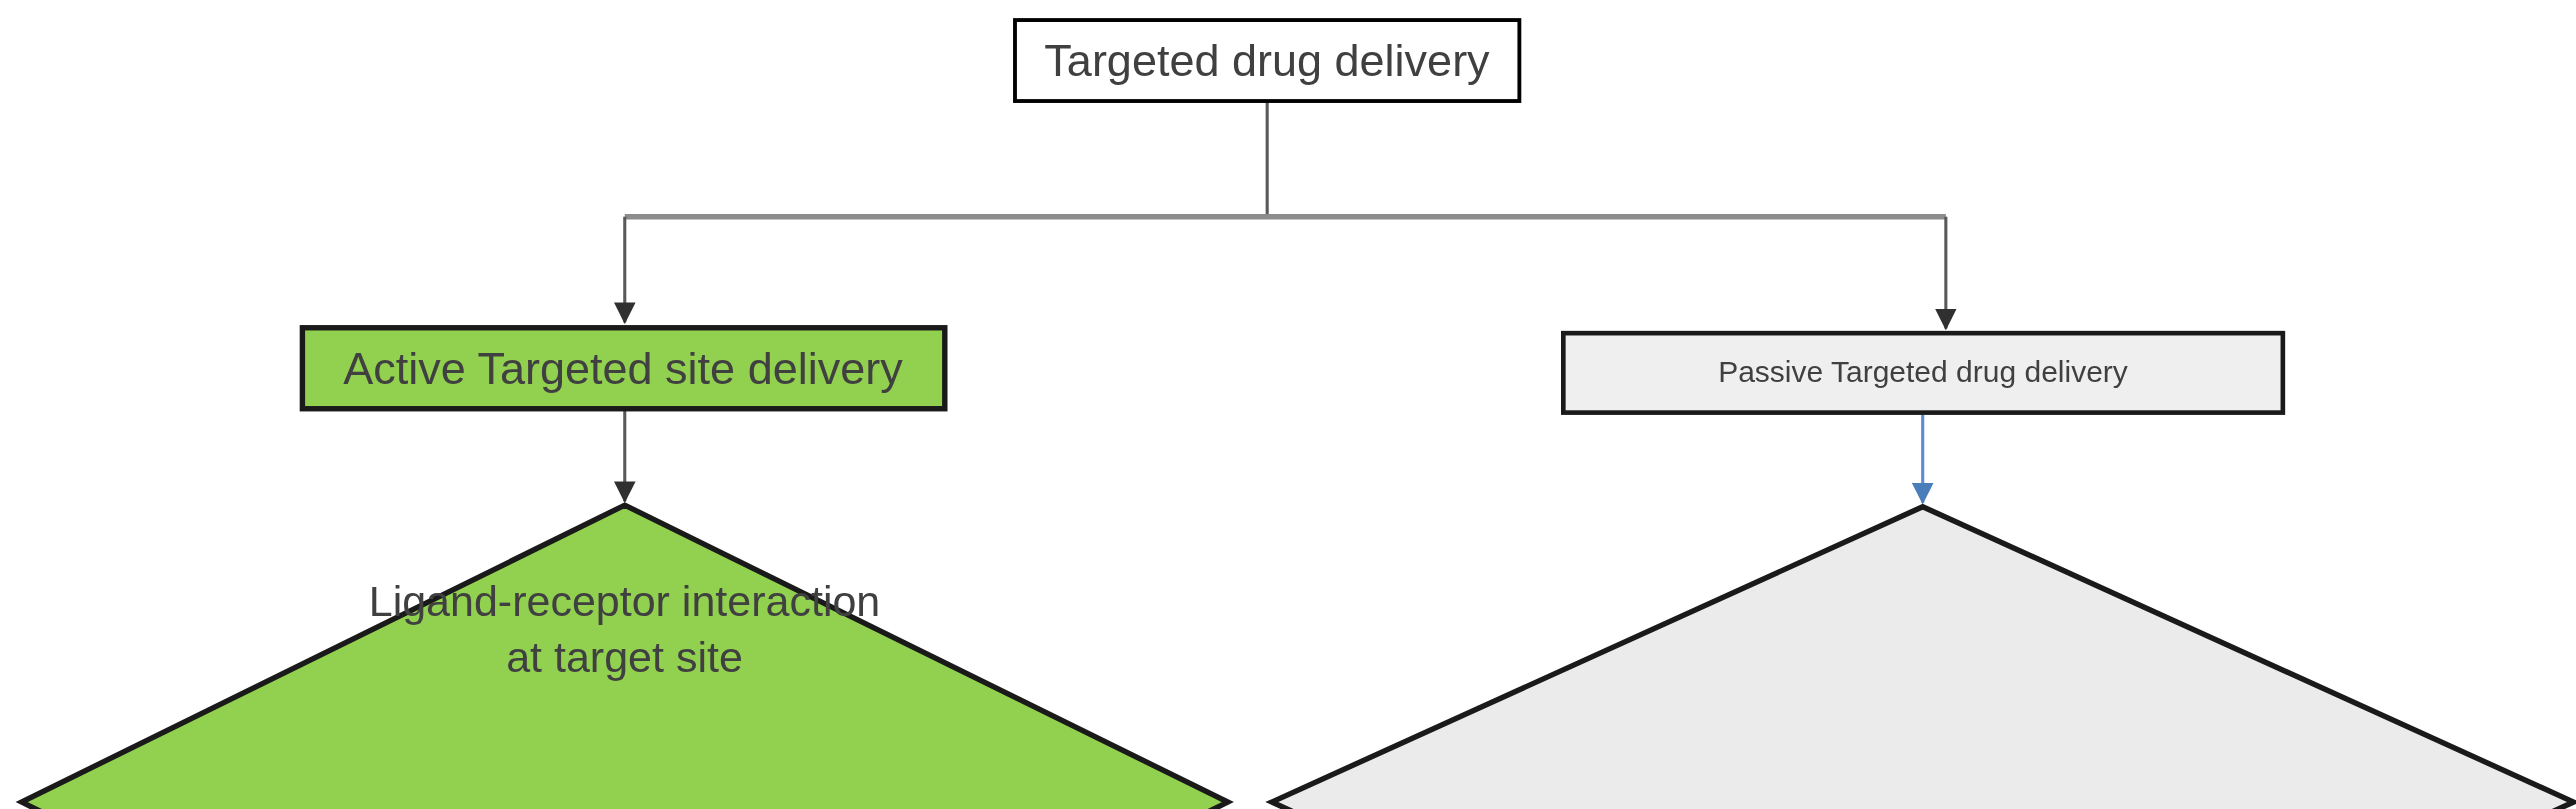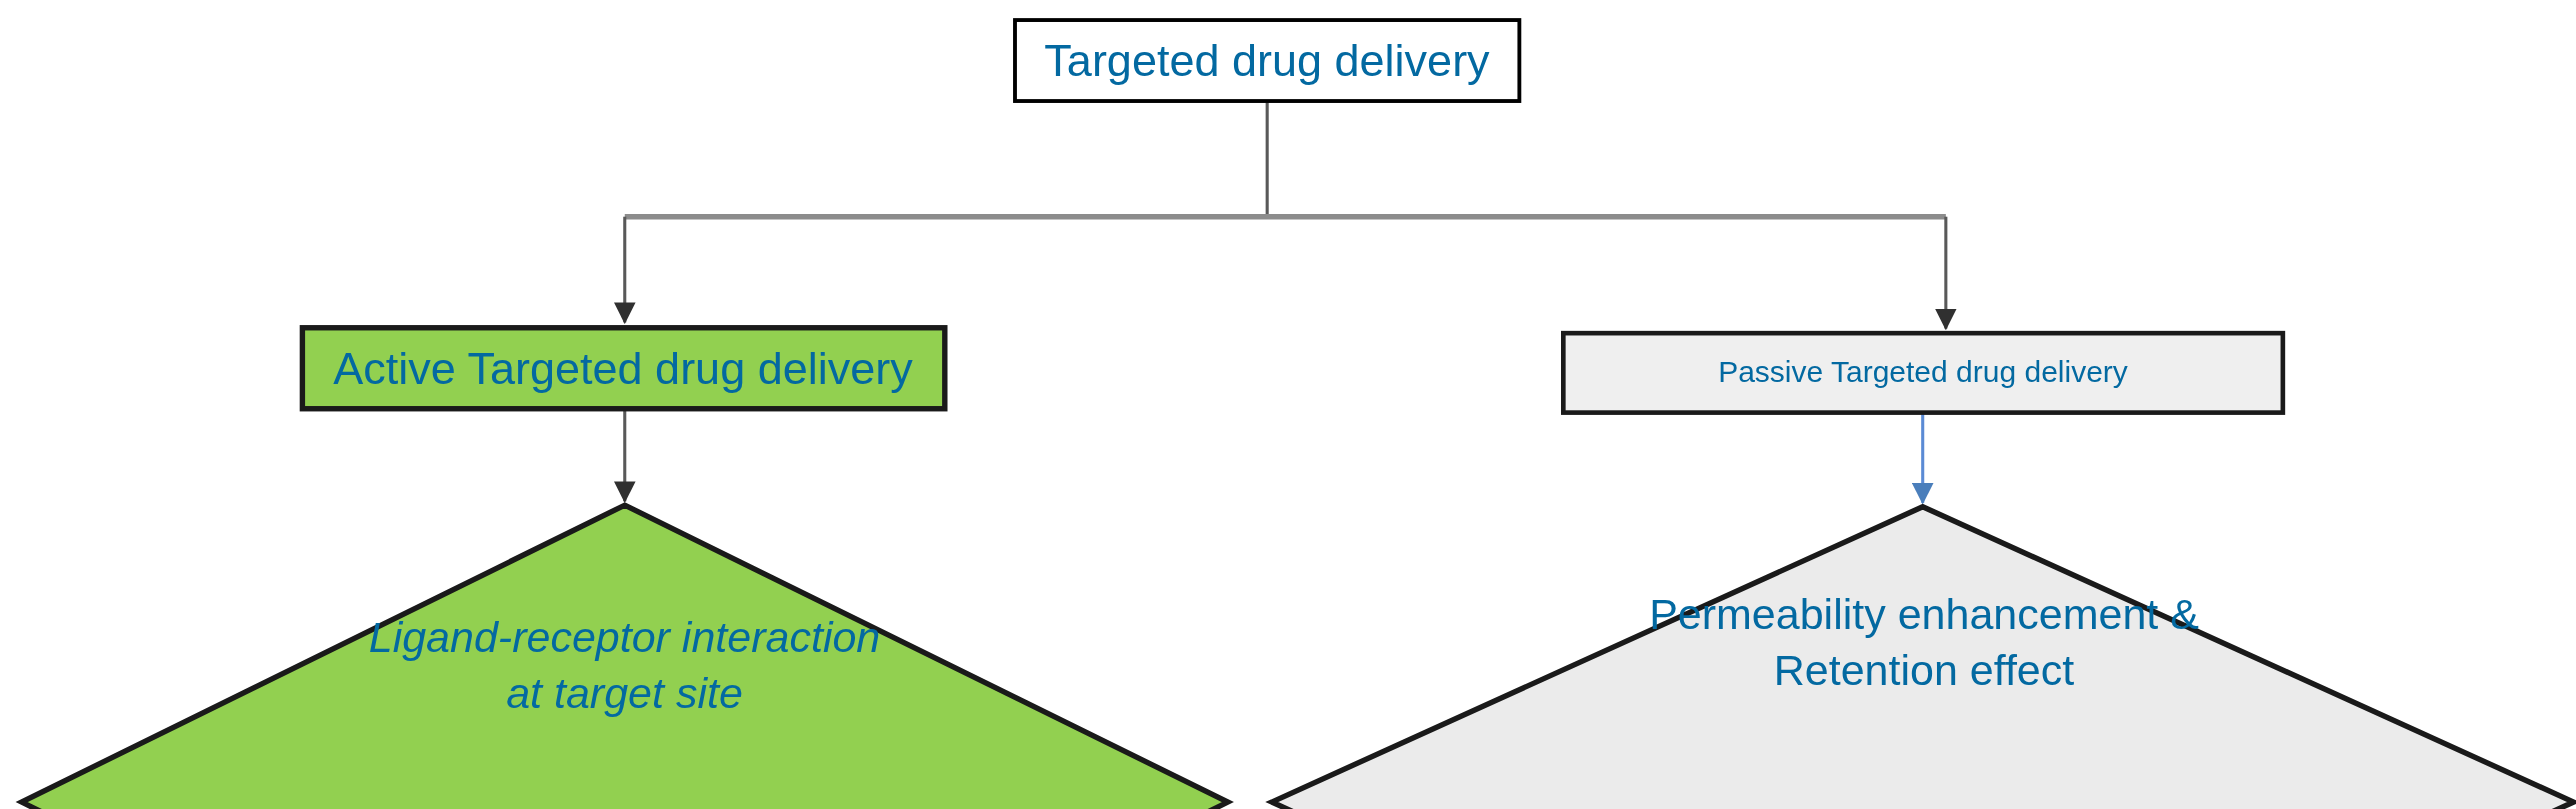--- a/index.html
+++ b/index.html
@@ -25,21 +25,21 @@
     width: 2576px;
     height: 809px;
     display: block;
   }
   .node-label {
     position: absolute;
     display: flex;
     align-items: center;
     justify-content: center;
     text-align: center;
-    color: #0369a1;
+    color: #404040;
     line-height: 1.28;
     white-space: pre-line;
     pointer-events: none;
   }
   
   #label-root {
     left: 1015px;
     top: 20px;
     width: 504px;
     height: 81px;
@@ -55,25 +55,24 @@
   #label-passive {
     left: 1563px;
     top: 333px;
     width: 720px;
     height: 79px;
     font-size: 30px;
   }
   
   #label-ligand {
     left: 177px;
-    top: 600px;
+    top: 564px;
     width: 895px;
     height: 131px;
     font-size: 43px;
-    font-style: italic;
   }
   #label-epr {
     left: 1465px;
     top: 577px;
     width: 918px;
     height: 131px;
     font-size: 43px;
   }
 </style>
 </head>
@@ -114,24 +113,22 @@
     <rect x="2027" y="432" width="933" height="103" fill="#EFEFEF" stroke="#1A1A1A" stroke-width="6"></rect>
 
     <polygon points="810,655 1592,1040 810,1425 28,1040" fill="#92D050" stroke="#1A1A1A" stroke-width="7"></polygon>
 
     <polygon points="2493,657 3337,1040 2493,1423 1649,1040" fill="#EBEBEB" stroke="#1A1A1A" stroke-width="7"></polygon>
 
   </svg>
 
   <div class="node-label" id="label-root">Targeted drug delivery</div>
 
-  <div class="node-label" id="label-active">Active Targeted drug delivery</div>
+  <div class="node-label" id="label-active">Active Targeted site delivery</div>
 
   <div class="node-label" id="label-passive">Passive Targeted drug delivery</div>
 
   <div class="node-label" id="label-ligand">Ligand-receptor interaction
 at target site</div>
 
-  <div class="node-label" id="label-epr">Permeability enhancement &amp;
-Retention effect</div>
 
 </div>
 
 
 </body></html>

